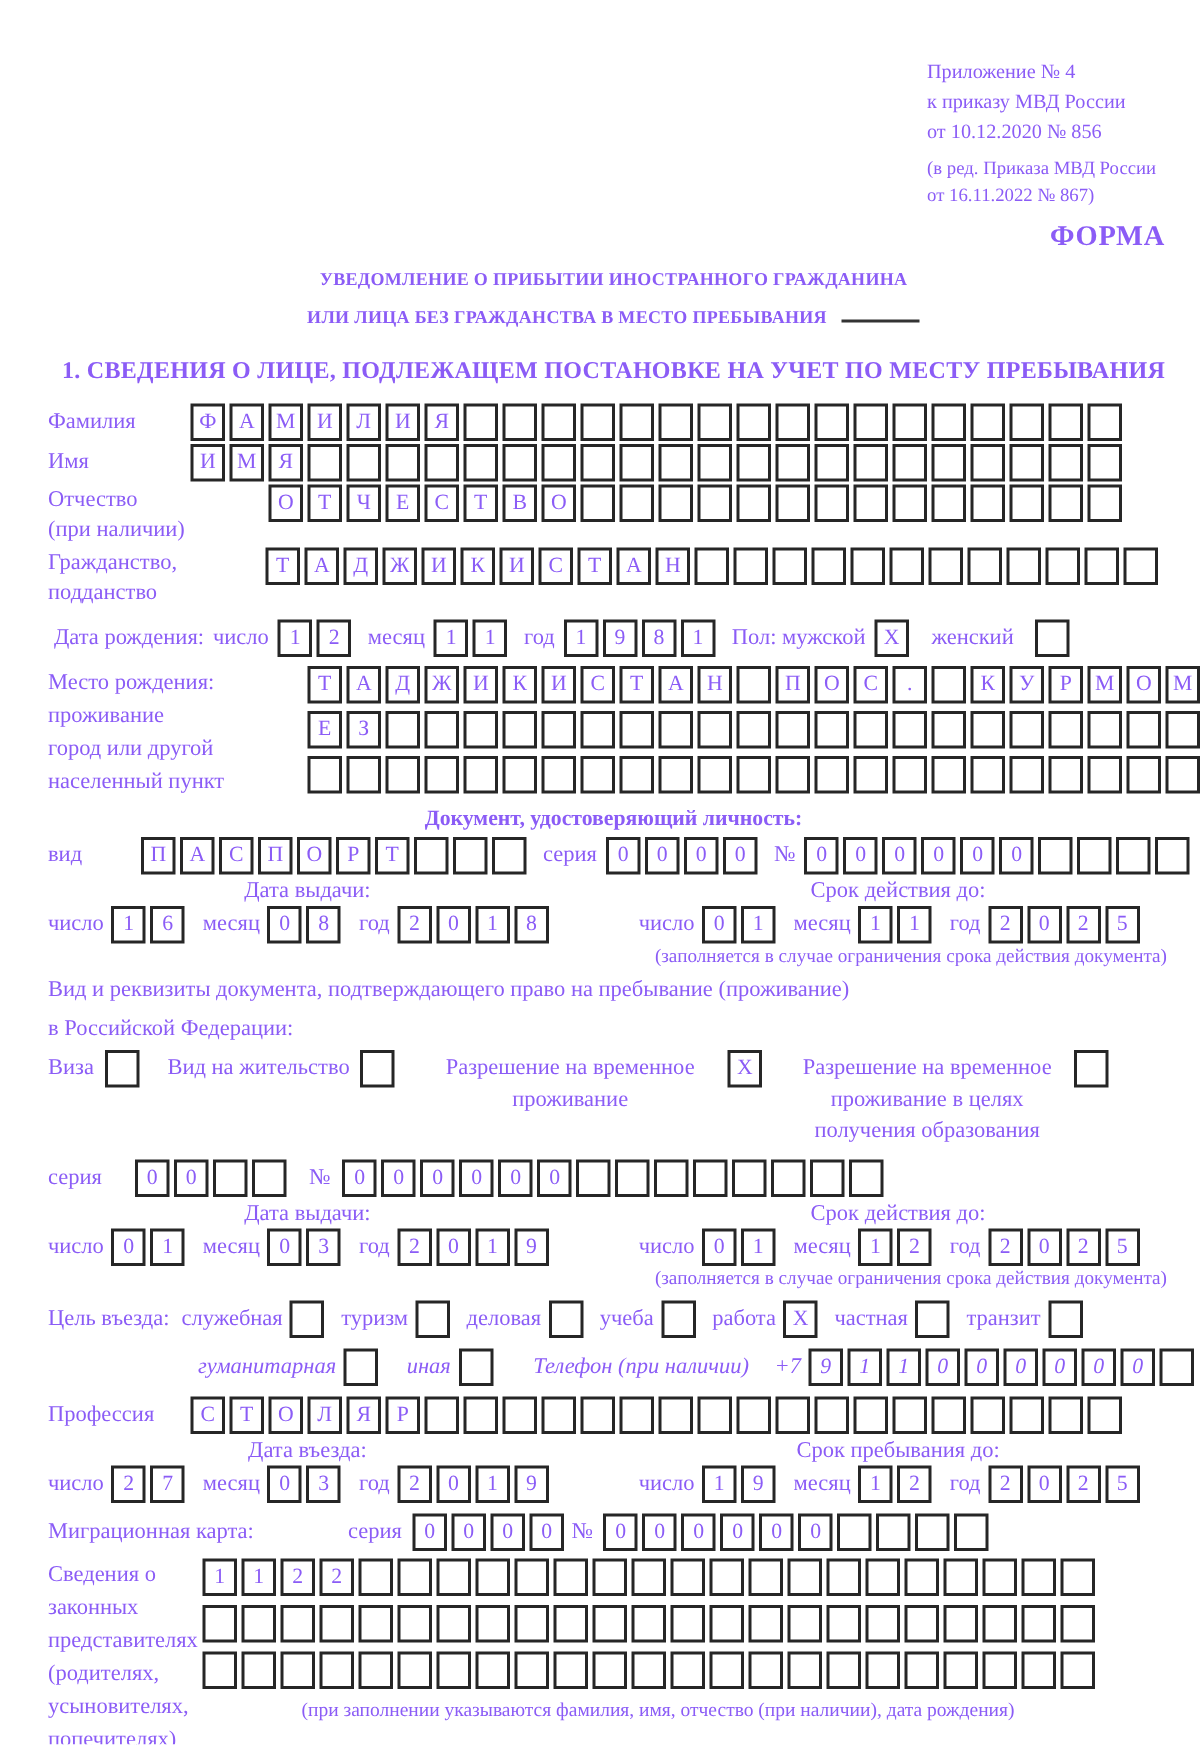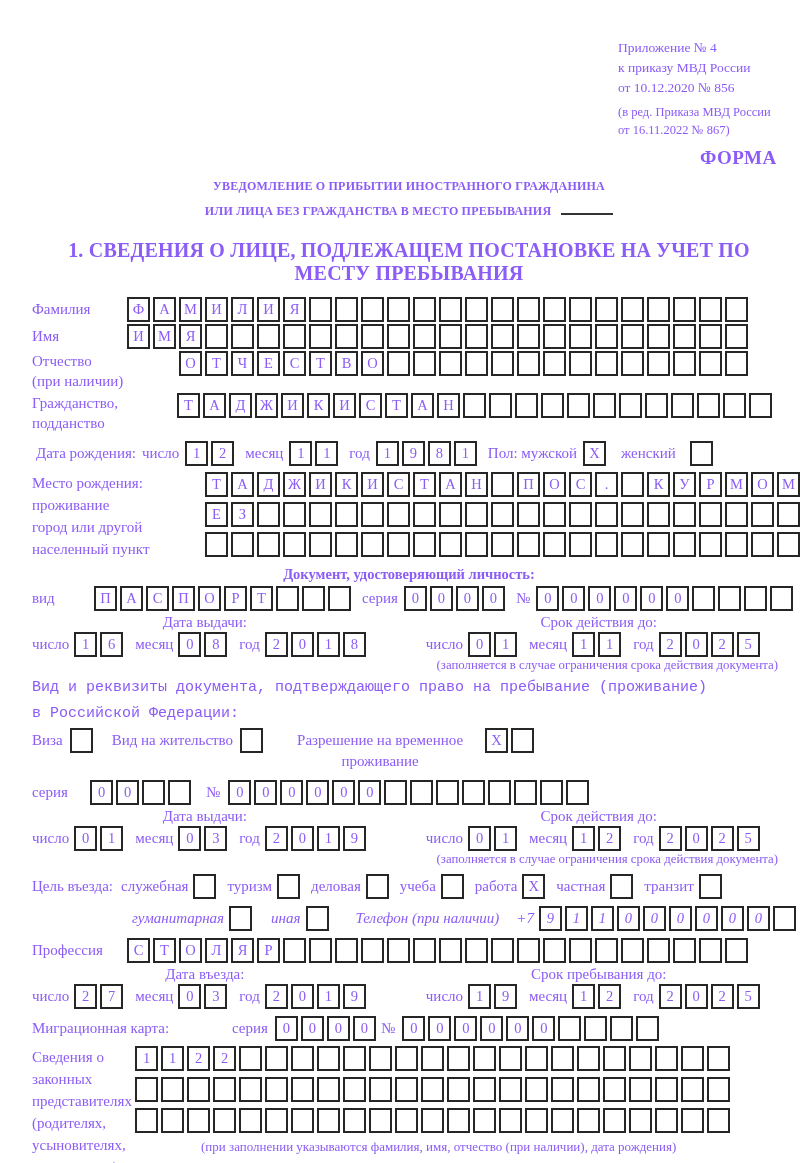--- a/index.html
+++ b/index.html
@@ -9,21 +9,21 @@
     font-family:"Liberation Serif","DejaVu Serif",serif;
     padding:36px 14px 10px 32px;overflow:hidden;
   }
   
   .doc-ref{position:absolute;left:618px;top:38px;font-size:13.5px;line-height:20px;}
   .doc-ref .edit{font-size:12.5px;line-height:18px;margin-top:5px;}
   .forma{position:absolute;left:700px;top:147px;font-weight:bold;font-size:19px;letter-spacing:.5px;}
   
   .title{margin-top:138px;text-align:center;font-weight:bold;font-size:12px;line-height:24px;letter-spacing:.2px;}
   .t-underline{display:inline-block;width:52px;height:15px;border-bottom:2.5px solid #333;margin-left:10px;}
-  .sec-heading{margin-top:16px;text-align:center;font-weight:bold;font-size:20px;letter-spacing:.2px;}
+  .sec-heading{margin-top:16px;text-align:center;font-weight:bold;font-size:16px;letter-spacing:.2px;}
   
   .cell{
     width:19px;height:21px;border:2px solid #262626;margin-right:3px;flex:none;
     display:inline-flex;align-items:center;justify-content:center;
     font-size:14.5px;line-height:1;background:#fff;
   }
   .cells{display:flex;flex:none;}
   
   .fblock{margin-top:12px;}
   .frow{display:flex;align-items:flex-start;margin-bottom:2px;font-size:15px;}
@@ -43,21 +43,21 @@
   
   .dd{display:flex;margin-top:3px;}
   .dg{flex:none;}
   .dg-t{text-align:center;font-size:15px;margin-bottom:1px;}
   .dg-r{display:flex;align-items:center;font-size:15px;}
   .dg-r .dl{flex:none;margin-right:5px;}
   .dg-r .cells{margin-right:9px;}
   .dg2{margin-left:48px;}
   .note{font-size:12.8px;text-align:right;padding-right:8px;margin-top:1px;}
   
-  .res-line{font-size:15px;line-height:22px;margin-top:4px;font-family:Liberation Mono, monospace;}
+  .res-line{font-size:15px;line-height:22px;margin-top:4px;}
   .visa-row{display:flex;align-items:flex-start;margin-top:3px;font-size:15px;}
   .visa-row .ol{flex:none;line-height:25px;margin-right:7px;}
   .visa-row .olc{flex:none;text-align:center;line-height:21px;margin-right:7px;padding-top:2px;}
   .wrap190{width:196px;} .wrap185{width:182px;}
   
   .purp{display:flex;align-items:center;font-size:15px;margin-top:7px;flex-wrap:nowrap;}
   .purp .pl{flex:none;margin-right:5px;}
   .purp .pc{margin-right:8px;}
   
   .guard{display:flex;align-items:flex-start;margin-top:5px;font-size:15px;}
@@ -419,20 +419,21 @@
         <span class="cell"></span>
       </span>
     <span class="ol ml16">Вид на жительство</span>
     <span class="cells">
         <span class="cell"></span>
       </span>
     <span class="olc wrap190 ml16">Разрешение на временное проживание</span>
     <span class="cells">
         <span class="cell">X</span>
       </span>
+    <span class="olc wrap185 ml16">Разрешение на временное проживание в целях получения образования</span>
     <span class="cells">
         <span class="cell"></span>
       </span>
   </div>
 
   <div class="frow" style="margin-top:8px;">
     <span class="lbl" style="width:58px;">серия</span>
     <span class="cells">
         <span class="cell">0</span>
         <span class="cell">0</span>

